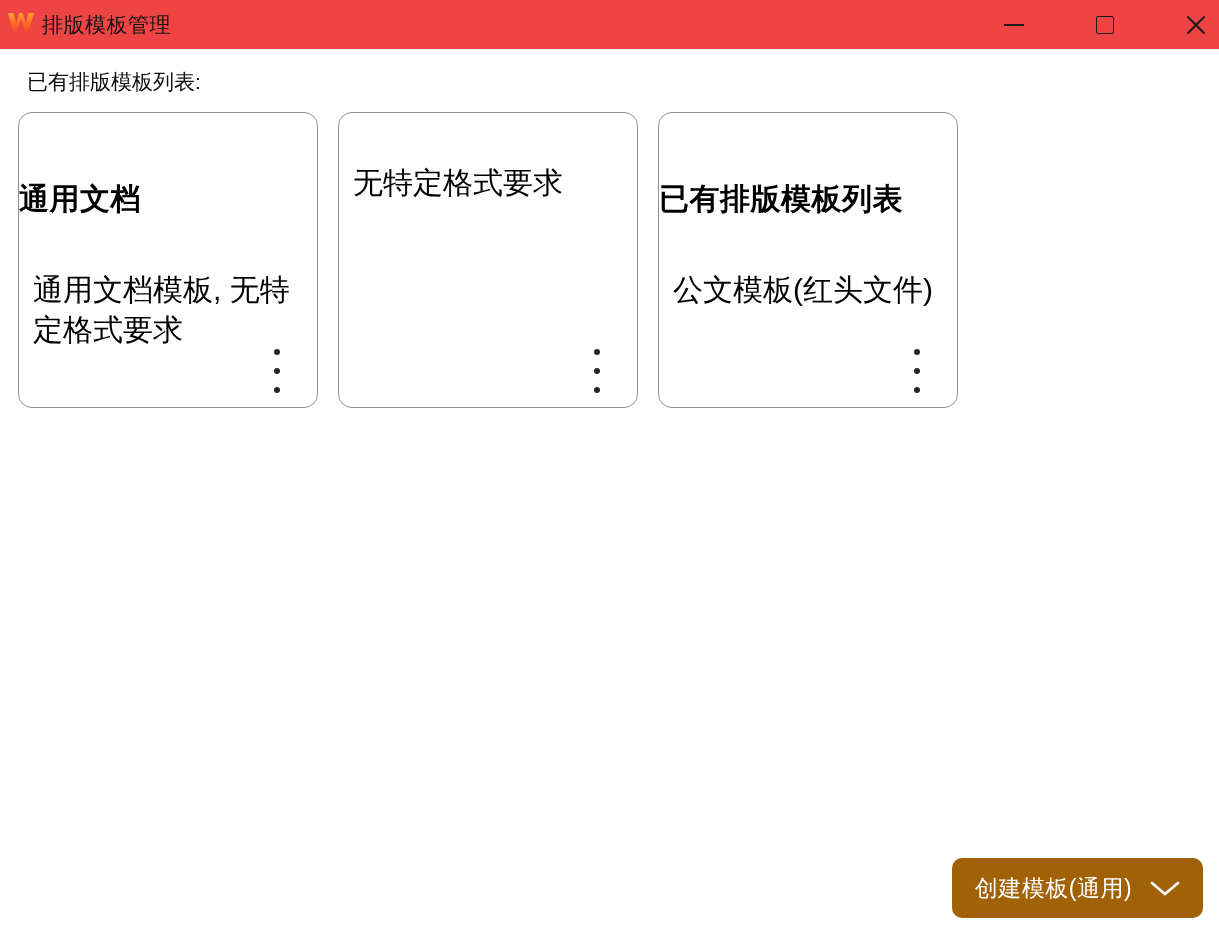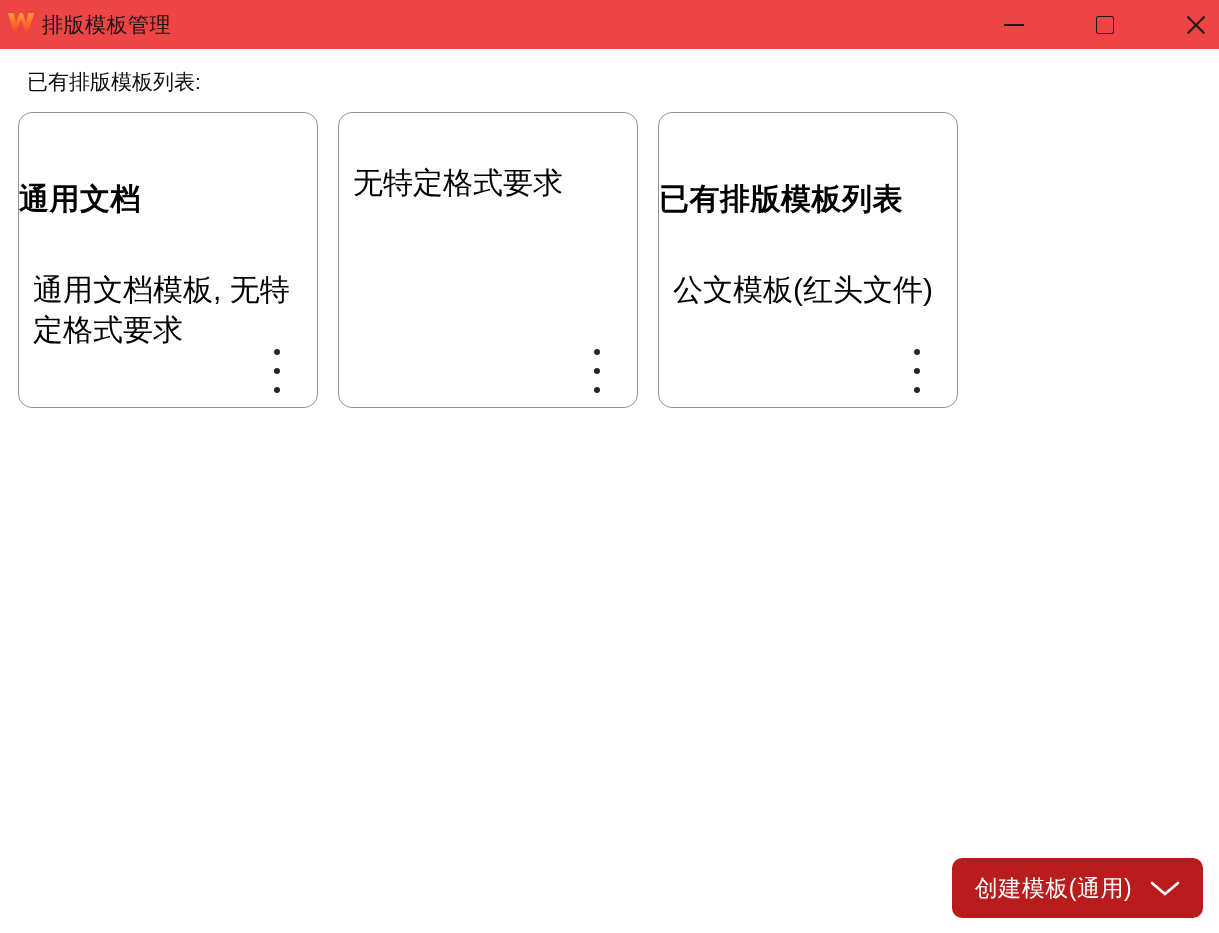--- a/index.html
+++ b/index.html
@@ -78,21 +78,21 @@
     background: transparent; border: none; cursor: pointer;
     display: flex; flex-direction: column; gap: 13px;
     padding: 4px 6px;
   }
   .kebab .dot { width: 6px; height: 6px; border-radius: 50%; background: #262626; }
 
   
   .create-btn {
     position: absolute; right: 16px; bottom: 15px;
     width: 251px; height: 60px;
-    background: #b91c1c;
+    background: #a16207;
     border: none; border-radius: 10px;
     display: flex; align-items: center; justify-content: center;
     gap: 18px;
     cursor: pointer;
   }
   .create-btn .label {
     color: #ffffff; font-size: 23px;
     letter-spacing: 0.5px;
   }
   .chevron { display: flex; align-items: center; }

